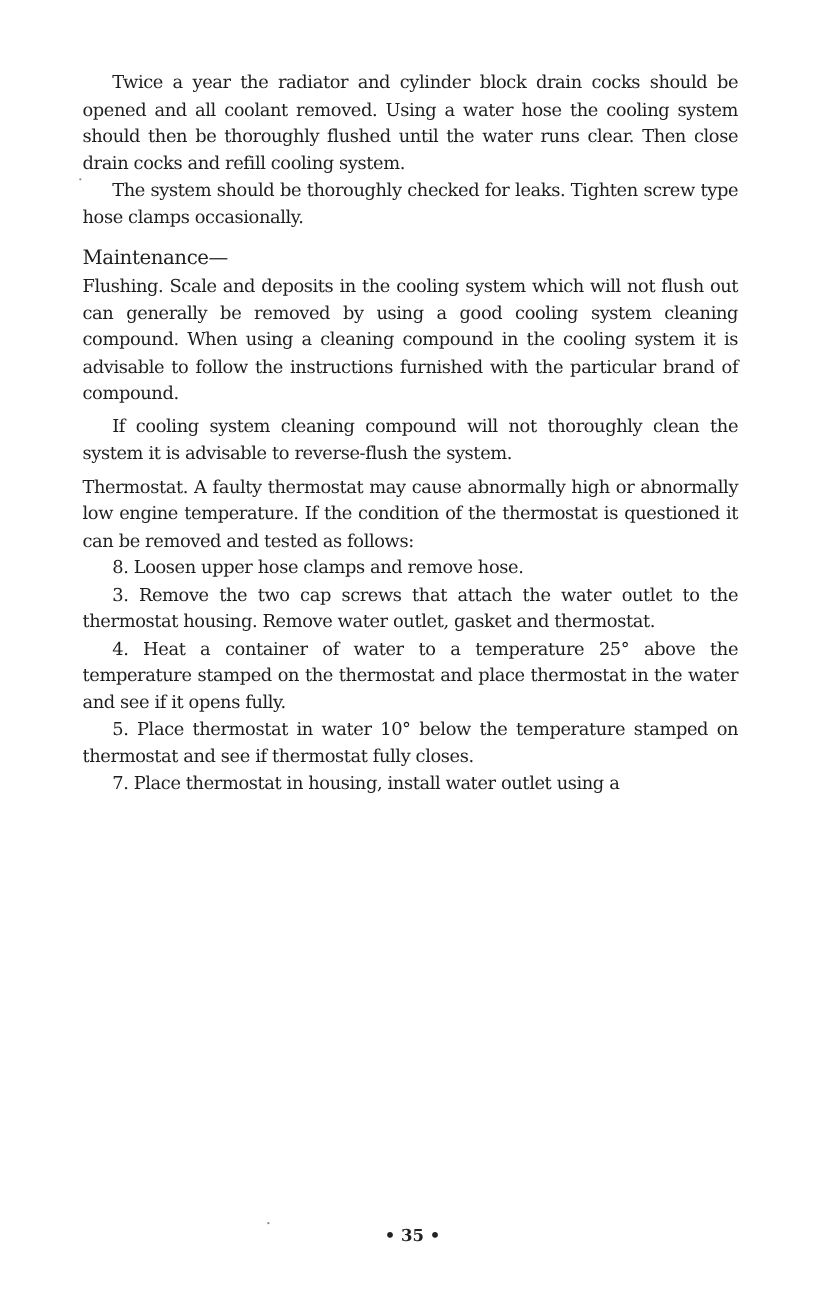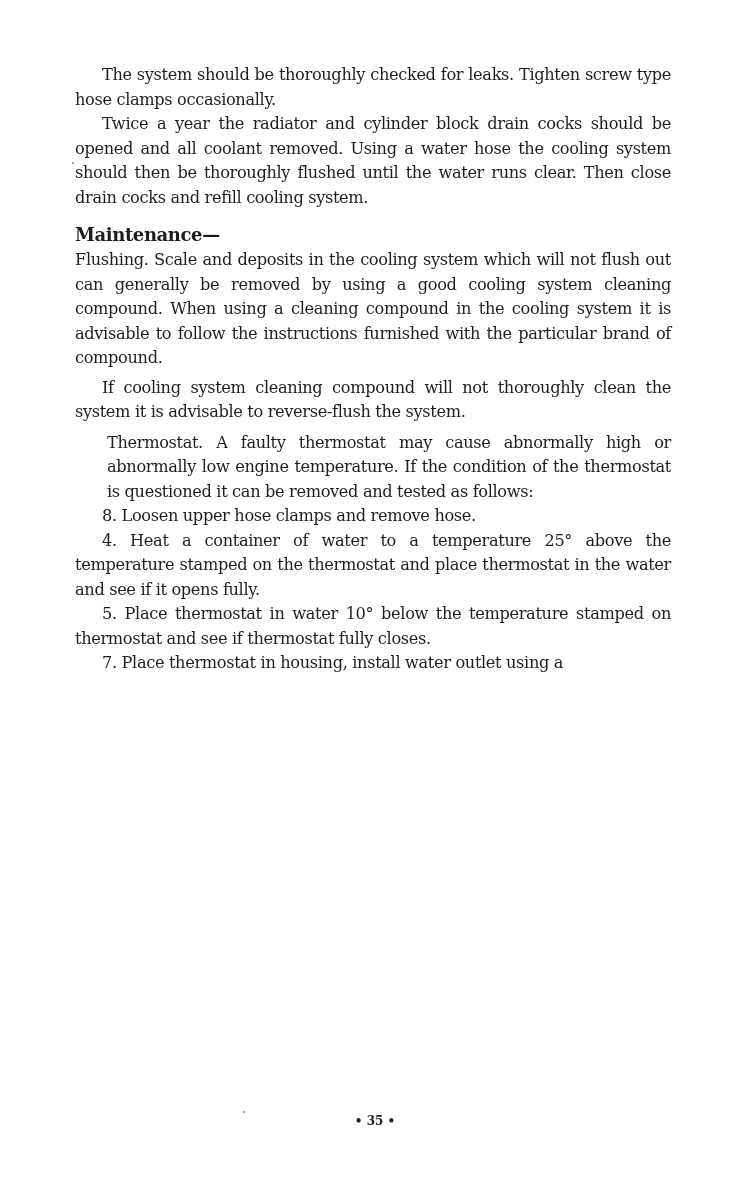--- a/index.html
+++ b/index.html
@@ -29,74 +29,74 @@
       margin: 0;
       text-align: justify;
       text-align-last: left;
     }
     .indent {
       text-indent: 27px;
     }
     .section-heading {
       margin: 12px 0 0 0;
       font-family: "DejaVu Serif", "Liberation Serif", serif;
-      font-weight: bold;
+      font-weight: normal;
       font-size: 18px;
       line-height: 26px;
       letter-spacing: -0.4px;
     }
     .run-in {
       font-weight: normal;
     }
     .gap-small {
       margin-top: 5px;
     }
     .gap-med {
       margin-top: 6px;
-      margin-left: 32px;
     }
     .page-number {
       position: absolute;
       top: 1114px;
       left: 0;
       width: 750px;
       text-align: center;
       font-family: "DejaVu Serif", "Liberation Serif", serif;
-      font-size: 12px;
+      font-size: 15px;
       font-weight: bold;
       color: #222;
     }
     .speck {
       position: absolute;
       width: 2px;
       height: 2px;
       background: #888;
       border-radius: 1px;
     }
   </style>
 </head>
 <body>
 
 <div class="page">
 
 
+  <p class="para indent">Twice a year the radiator and cylinder block drain cocks should be opened and all coolant removed. Using a water hose the cooling system should then be thoroughly flushed until the water runs clear. Then close drain cocks and refill cooling system.</p>
+
   <p class="para indent">The system should be thoroughly checked for leaks. Tighten screw type hose clamps occasionally.</p>
-
-  <p class="para indent">Twice a year the radiator and cylinder block drain cocks should be opened and all coolant removed. Using a water hose the cooling system should then be thoroughly flushed until the water runs clear. Then close drain cocks and refill cooling system.</p>
 
 
   <h2 class="section-heading">Maintenance—</h2>
 
   <p class="para"><span class="run-in">Flushing.</span><span> Scale and deposits in the cooling system which will not flush out can generally be removed by using a good cooling system cleaning compound. When using a cleaning compound in the cooling system it is advisable to follow the instructions furnished with the particular brand of compound.</span></p>
 
   <p class="para indent gap-small">If cooling system cleaning compound will not thoroughly clean the system it is advisable to reverse-flush the system.</p>
 
   <p class="para gap-med"><span class="run-in">Thermostat.</span><span> A faulty thermostat may cause abnormally high or abnormally low engine temperature. If the condition of the thermostat is questioned it can be removed and tested as follows:</span></p>
 
   <p class="para indent">8. Loosen upper hose clamps and remove hose.</p>
+  <p class="para indent">3. Remove the two cap screws that attach the water outlet to the thermostat housing. Remove water outlet, gasket and thermostat.</p>
   <p class="para indent">4. Heat a container of water to a temperature 25° above the temperature stamped on the thermostat and place thermostat in the water and see if it opens fully.</p>
   <p class="para indent">5. Place thermostat in water 10° below the temperature stamped on thermostat and see if thermostat fully closes.</p>
   <p class="para indent">7. Place thermostat in housing, install water outlet using a</p>
 </div>
 
 <span class="speck" style="left:72px; top:162px;"></span>
 <span class="speck" style="left:243px; top:1111px;"></span>
 
 <div class="page-number">• 35 •</div>
 

